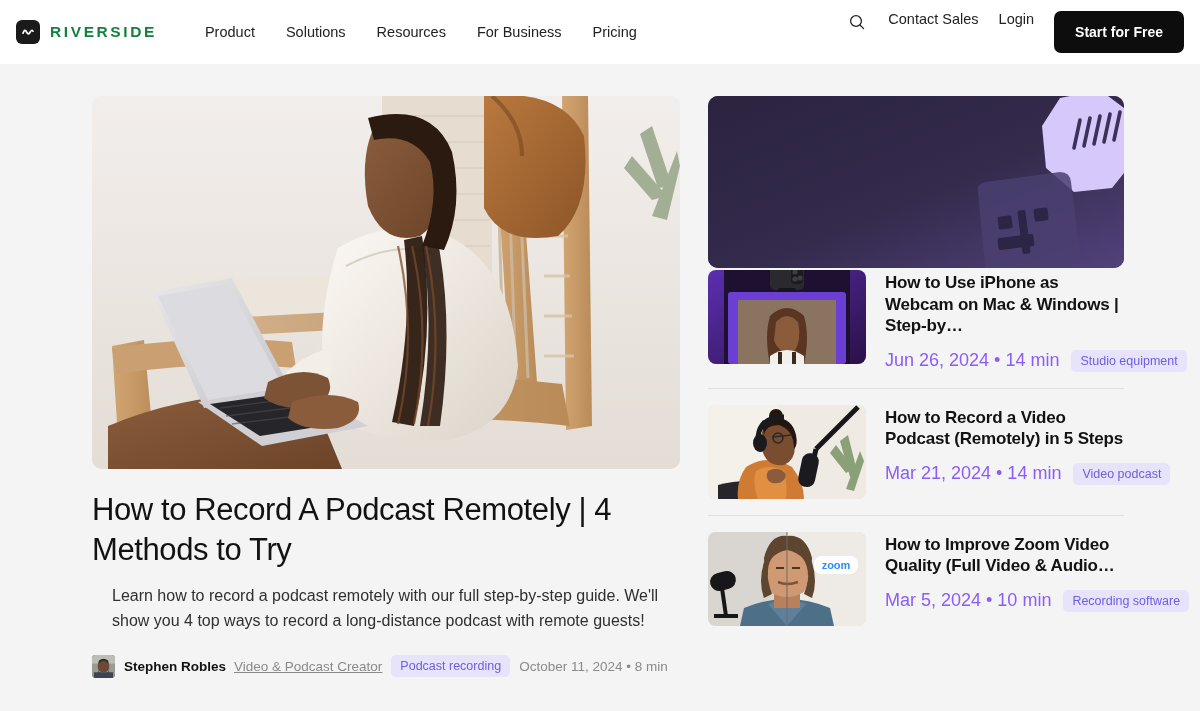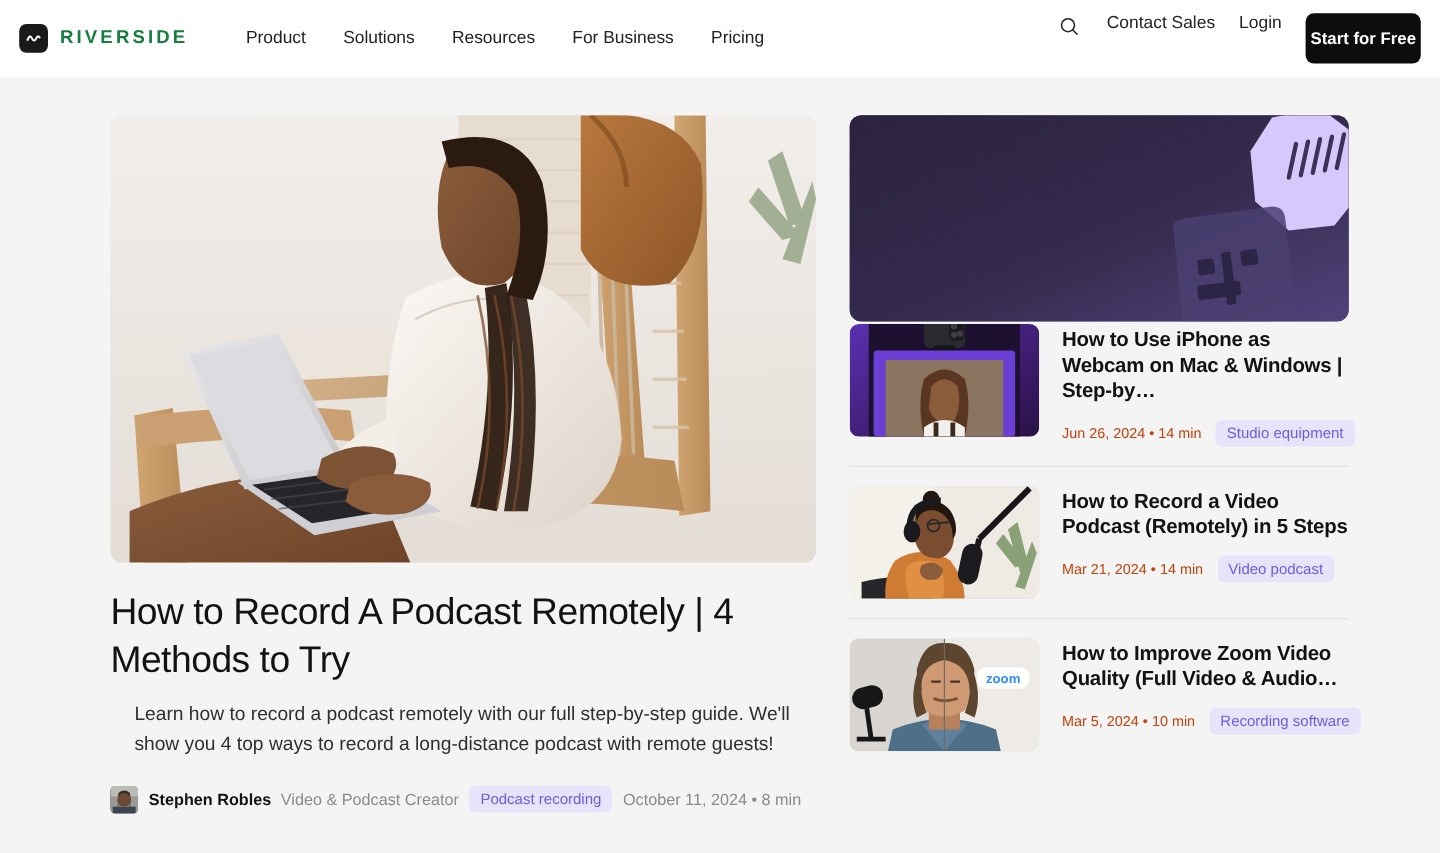--- a/index.html
+++ b/index.html
@@ -73,21 +73,21 @@
     cursor: pointer;
     white-space: nowrap;
   }
   .cta-btn {
     background: #0d0d0d;
     color: #ffffff;
     font-size: 14px;
     font-weight: bold;
     border: none;
     border-radius: 7px;
-    padding: 13px 4px;
+    padding: 13px 21px;
     cursor: pointer;
     font-family: "Liberation Sans", sans-serif;
     white-space: nowrap;
   }
 
   
   .page {
     display: flex;
     gap: 28px;
     padding: 32px 92px 0 92px;
@@ -132,21 +132,21 @@
   }
   .avatar {
     width: 23px; height: 23px;
     border-radius: 4px;
     overflow: hidden;
     flex: 0 0 23px;
     background: #4a4a4a;
   }
   .avatar svg { display:block; width:100%; height:100%; }
   .author-name { font-size: 13.5px; font-weight: bold; color: #121212; white-space: nowrap;}
-  .author-role { font-size: 13.5px; color: #8a8a8a; white-space: nowrap; margin-left: -1px;}
+  .author-role { font-size: 13.5px; color: #8a8a8a; white-space: nowrap; margin-left: -1px; text-decoration: underline;}
   .meta-date { font-size: 13.5px; color: #8a8a8a; white-space: nowrap; }
 
   .tag {
     display: inline-block;
     background: #e6e3fb;
     color: #6d5ee0;
     font-size: 12.5px;
     border-radius: 5px;
     padding: 4px 9px;
     white-space: nowrap;
@@ -207,21 +207,21 @@
     font-weight: bold;
     color: #121212;
     letter-spacing: -0.2px;
   }
   .trend-meta {
     margin-top: 13px;
     display: flex;
     align-items: center;
     gap: 12px;
   }
-  .trend-date { font-size: 12px; color: #c2410c; white-space: nowrap; }
+  .trend-date { font-size: 18px; color: #8b5cf6; white-space: nowrap; }
 </style>
 </head>
 <body>
 
 <nav class="navbar">
   <div class="brand">
     <span class="brand-mark">
       <svg width="16" height="16" viewBox="0 0 16 16" aria-hidden="true">
         <path d="M3 9.2 C4.2 5.6 5.4 5.6 6.6 8 C7.8 10.4 9 10.4 10.2 8 C11.1 6.2 12 6 13 7.2" fill="none" stroke="#ffffff" stroke-width="1.7" stroke-linecap="round"></path>
       </svg>

